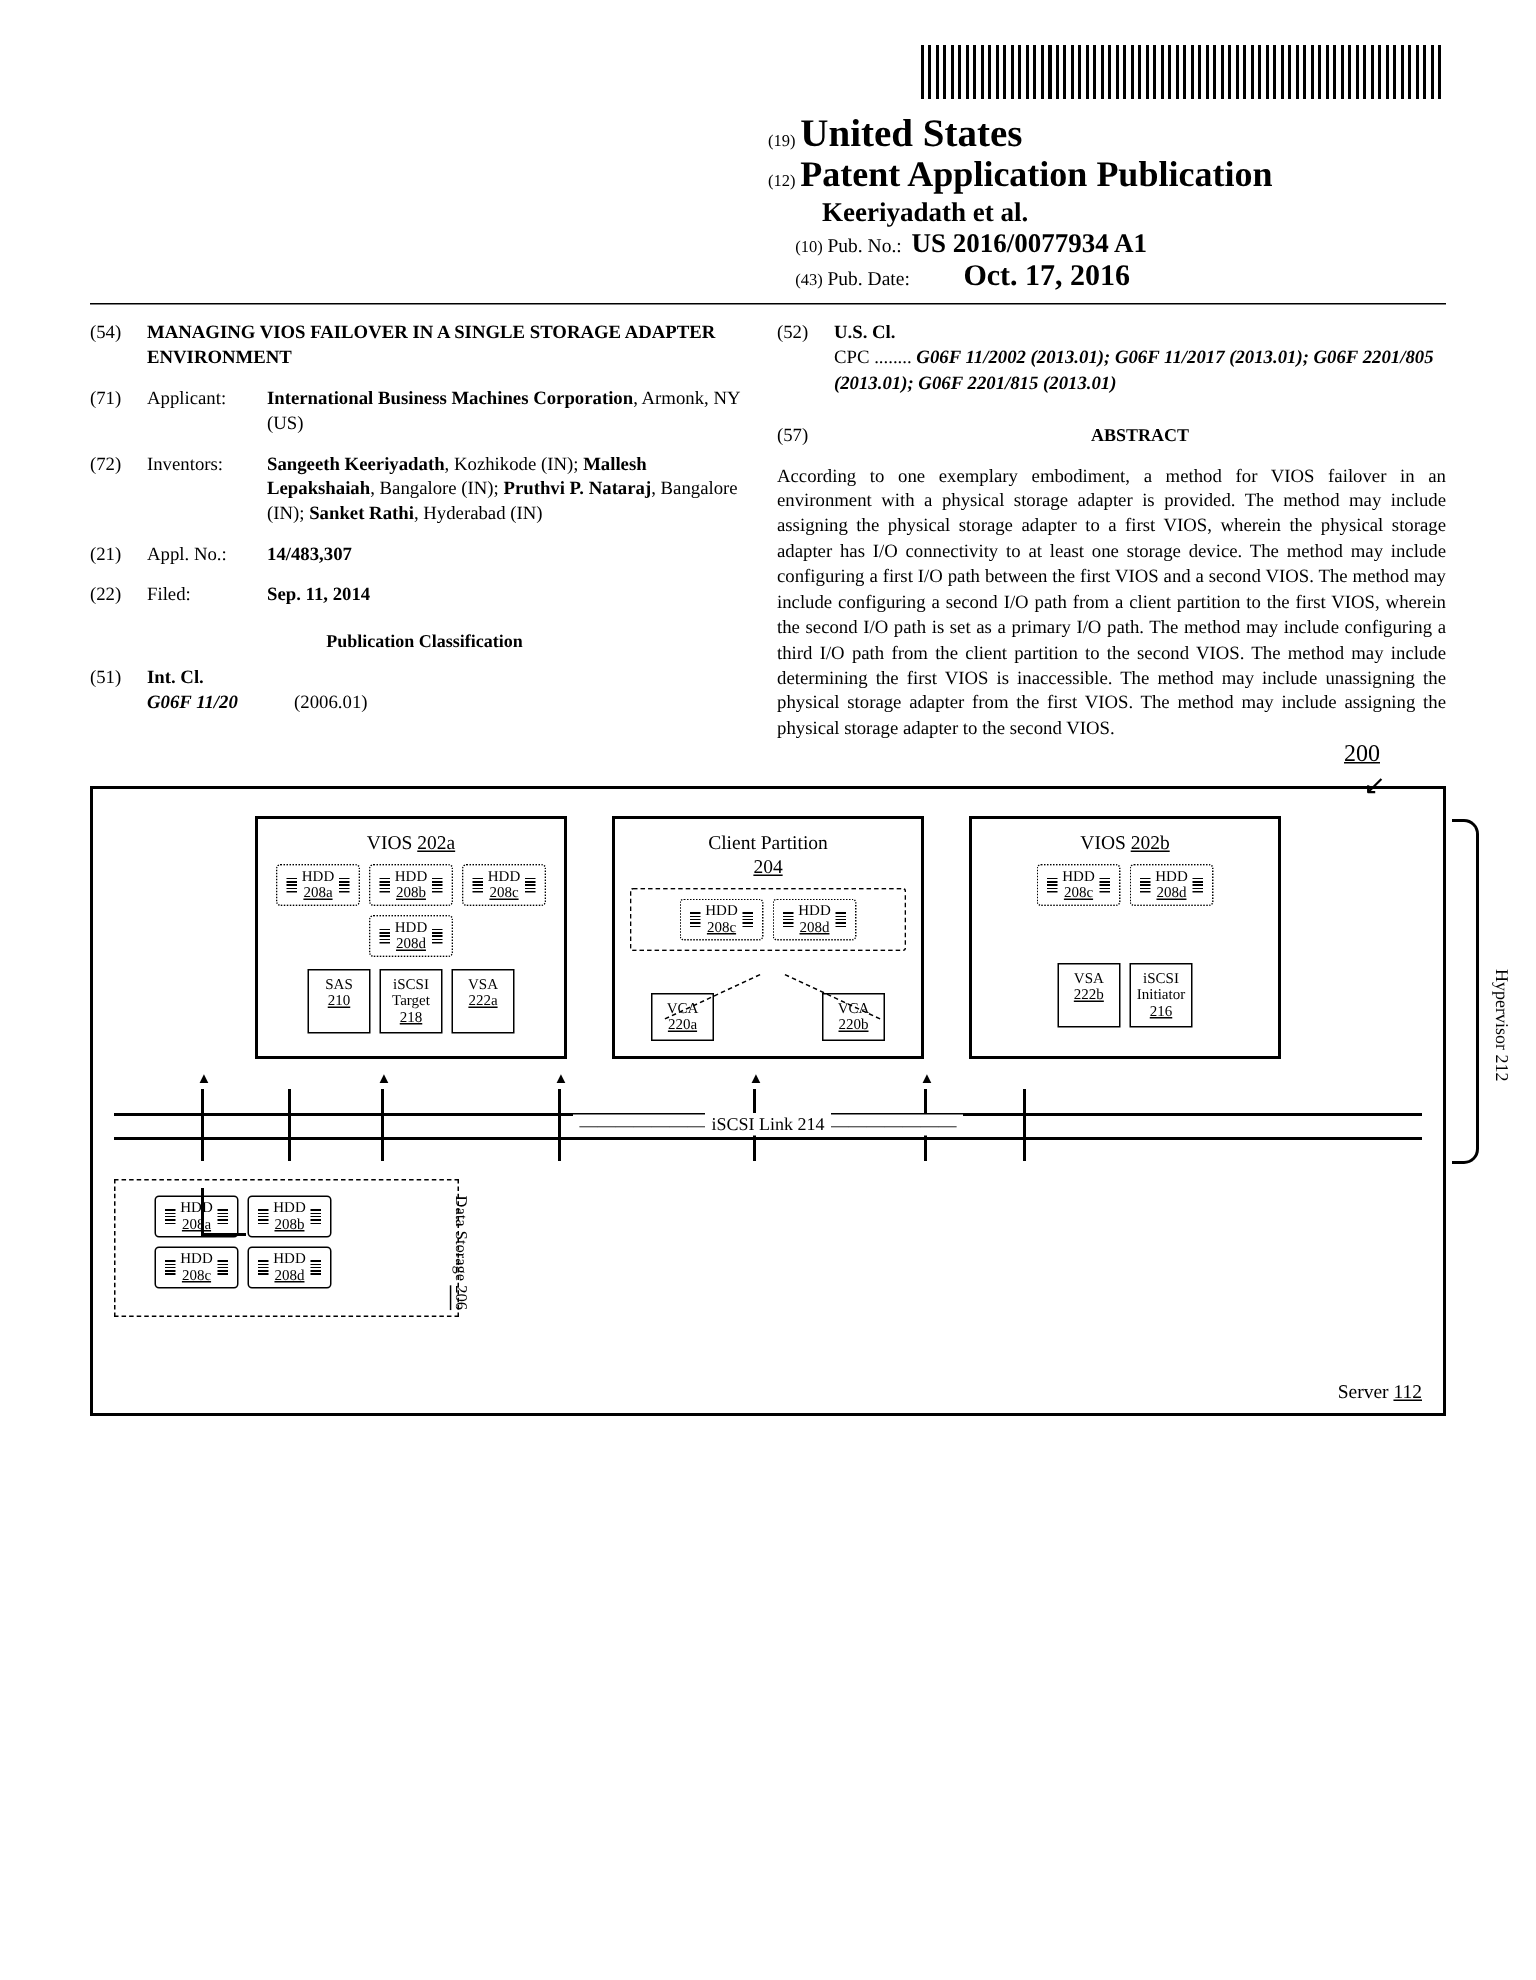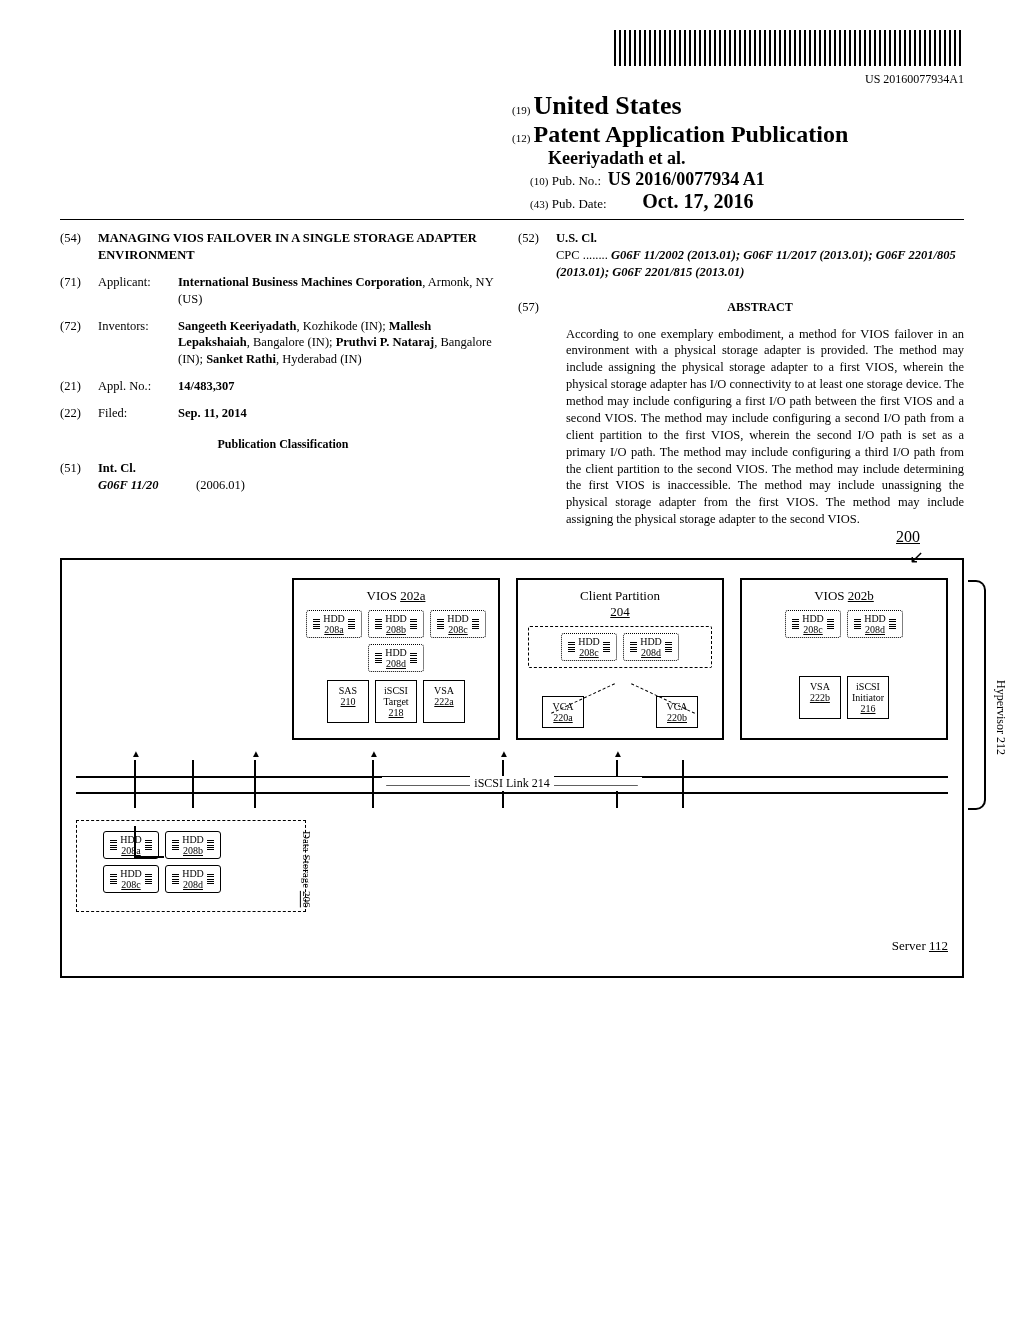--- a/index.html
+++ b/index.html
@@ -58,35 +58,35 @@
       gap: 12px;
       margin-bottom: 20px;
     }
     .bib-col { width: 50%; font-size: 12.5px; line-height: 1.35; }
     .bib-row { display: flex; margin-bottom: 10px; }
     .bib-code { width: 38px; flex-shrink: 0; }
     .bib-label { width: 80px; flex-shrink: 0; }
     .bib-content { flex: 1; }
     .bib-heading { font-weight: bold; text-align: center; margin: 14px 0 8px 0; font-size: 12px; }
     .abstract-heading { font-weight: bold; text-align: center; font-size: 12px; }
-    .abstract-text { text-align: justify; margin-top: 4px; margin-left: 48px; }
+    .abstract-text { text-align: justify; margin-top: 4px; }
     strong { font-weight: bold; }
     em { font-style: italic; }
 
     
     .diagram-wrap { position: relative; margin-top: 30px; }
     .dia-200 { position: absolute; right: 44px; top: -30px; font-size: 16px; text-decoration: underline; }
     .dia-arrow200 { position: absolute; right: 40px; top: -12px; font-size: 18px; }
     .server-box {
       border: 2px solid #000;
       padding: 18px 14px 8px 14px;
       position: relative;
       min-height: 420px;
     }
-    .top-row { display: flex; gap: 16px; justify-content: flex-end; }
+    .top-row { display: flex; gap: 30px; justify-content: center; }
     .partition {
       border: 2px solid #000;
       padding: 8px 10px 10px 10px;
       width: 208px;
       position: relative;
       background: #fff;
     }
     .part-title { text-align: center; font-size: 13px; margin-bottom: 6px; }
     .ul { text-decoration: underline; }
     .hdd-grid { display: flex; flex-wrap: wrap; gap: 6px; justify-content: center; margin-bottom: 8px; }
@@ -150,31 +150,30 @@
       margin-top: 26px;
       position: relative;
     }
     .storage-label {
       position: absolute;
       right: -8px;
       top: 10px;
       writing-mode: vertical-rl;
       font-size: 11px;
     }
-    .server-label { position: absolute; right: 14px; bottom: 22px; font-size: 13px; }
+    .server-label { position: absolute; right: 14px; bottom: 6px; font-size: 13px; }
     .conn { position: absolute; border-left: 2px solid #000; }
     .conn-h { position: absolute; border-top: 2px solid #000; }
     .dash-line { position: absolute; border-top: 1.5px dashed #000; }
   </style>
 </head>
 <body>
 
 <div class="barcode-section">
   <div class="barcode"></div>
-  <div class="barcode-text">US 20160077934A1</div>
 </div>
 
 <div class="header-block">
   <div class="header-left">
     <div><span class="field-code">(19)</span> <span class="country">United States</span></div>
     <div><span class="field-code">(12)</span> <span class="pub-line">Patent Application Publication</span></div>
     <div class="authors-line">Keeriyadath et al.</div>
   </div>
   <div class="header-right">
     <div><span class="field-code">(10)</span> <span>Pub. No.:</span>&nbsp;&nbsp;<span class="pub-no">US 2016/0077934 A1</span></div>

